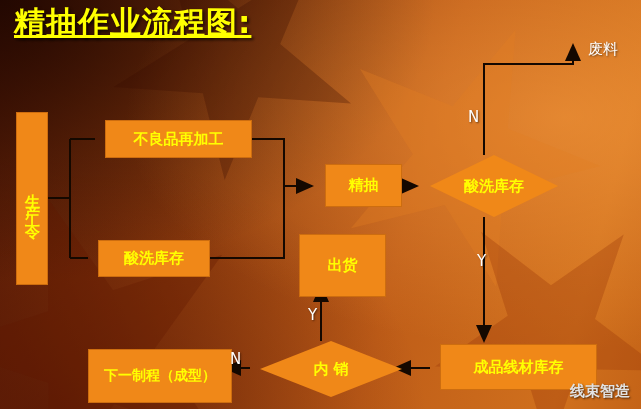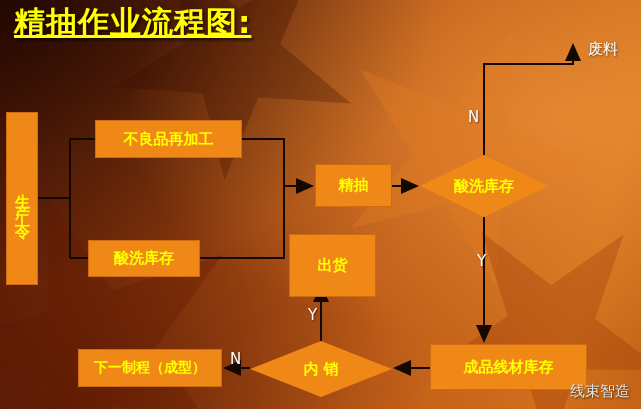--- a/index.html
+++ b/index.html
@@ -50,41 +50,42 @@
     display: flex;
     align-items: center;
     justify-content: center;
     background: #f08818;
     color: #ffff00;
     font-weight: bold;
     font-size: 15px;
     text-align: right;
     white-space: nowrap;
     box-shadow: inset 0 0 0 1px rgba(140,60,0,0.35);
+    margin-left: 10px;
   }
   .diamond {
     clip-path: polygon(50% 0%, 100% 50%, 50% 100%, 0% 50%);
     box-shadow: none;
   }
 
   .node-production-order {
     left: 6px; top: 112px; width: 32px; height: 173px;
     writing-mode: vertical-rl;
     letter-spacing: 10px;
     padding-top: 6px;
     box-sizing: border-box;
   }
   .node-rework          { left: 95px;  top: 120px; width: 147px; height: 38px; }
   .node-pickling-stock  { left: 88px;  top: 240px; width: 112px; height: 37px; }
   .node-fine-drawing    { left: 315px; top: 164px; width: 77px;  height: 43px; }
   .node-inspection      { left: 420px; top: 155px; width: 128px; height: 62px; }
   .node-shipping        { left: 289px; top: 234px; width: 87px;  height: 63px; }
   .node-finished-stock  { left: 430px; top: 344px; width: 157px; height: 46px; }
   .node-domestic-sale   { left: 250px; top: 341px; width: 142px; height: 56px; }
-  .node-next-process    { left: 78px;  top: 349px; width: 144px; height: 38px; font-size: 14px; }
+  .node-next-process    { left: 78px;  top: 349px; width: 144px; height: 54px; font-size: 14px; }
 
   .edge-label {
     position: absolute;
     z-index: 2;
     color: #ffffff;
     font-size: 15px;
     font-weight: normal;
     white-space: nowrap;
     text-shadow: 1px 1px 2px rgba(0,0,0,0.5);
   }
@@ -93,21 +94,21 @@
   .label-inspection-yes { left: 477px; top: 252px; }
   .label-domestic-yes   { left: 308px; top: 306px; }
   .label-domestic-no    { left: 230px; top: 350px; }
 
   .watermark {
     position: absolute;
     left: 556px; top: 382px;
     z-index: 3;
     color: #e2e2e2;
     font-size: 15px;
-    font-weight: normal;
+    font-weight: bold;
     text-shadow: 1px 1px 2px rgba(40,20,0,0.8);
     white-space: nowrap;
     padding-left: 14px;
   }
 
   .bottom-strip {
     position: absolute;
     left: 0; bottom: 0;
     width: 100%; height: 9px;
     background: #ffffff;

